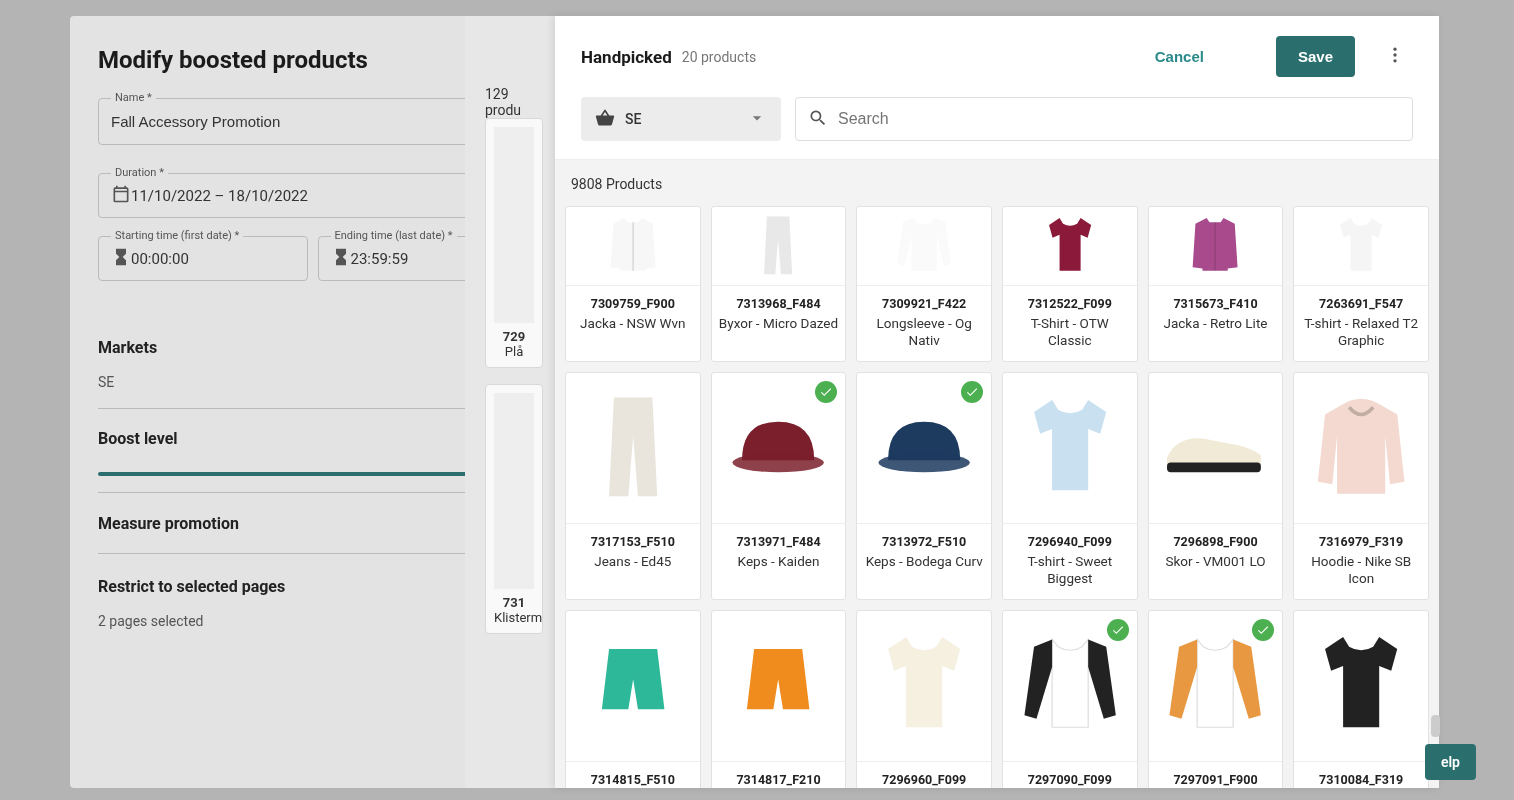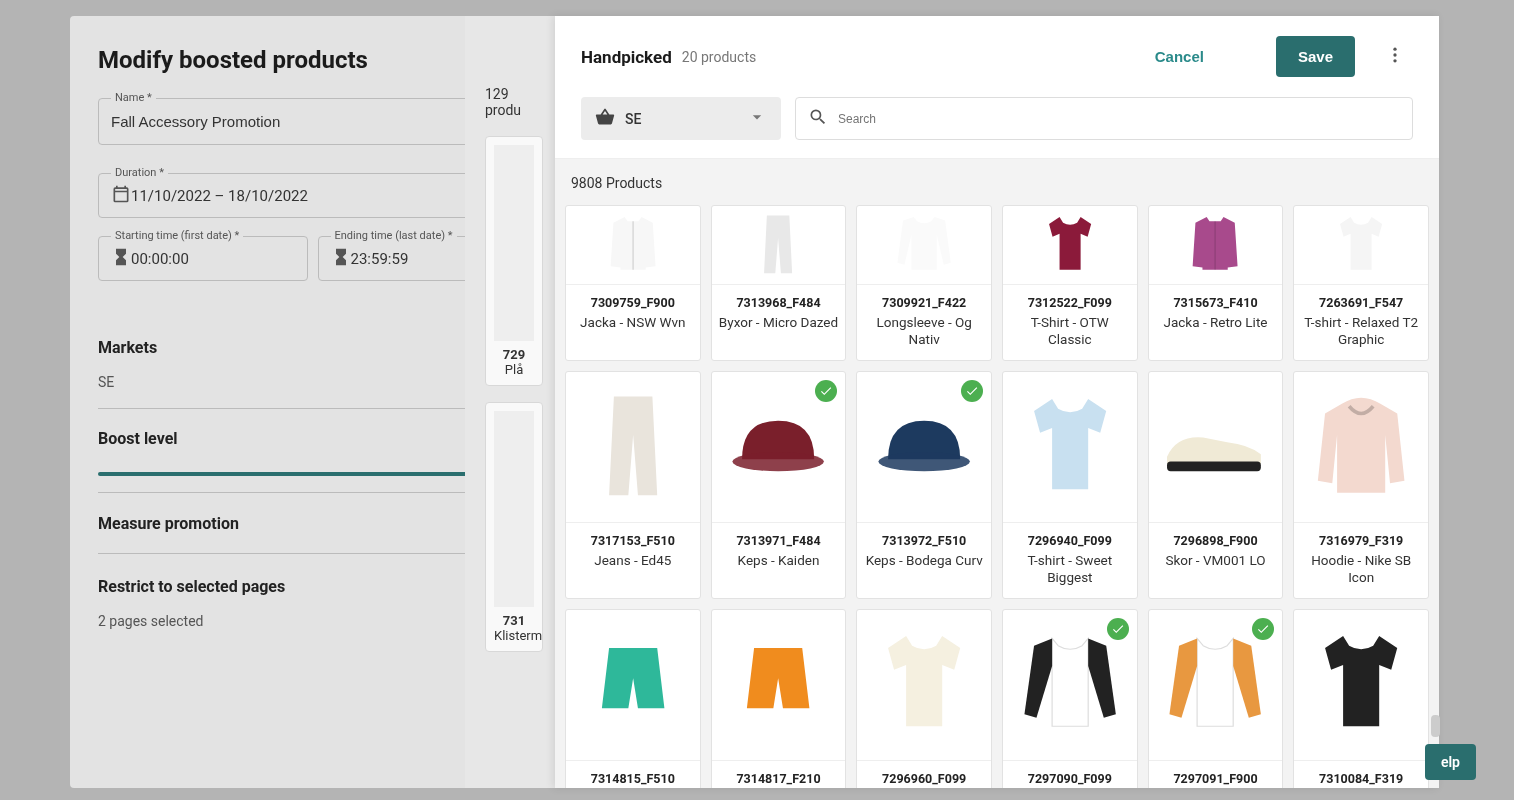--- a/index.html
+++ b/index.html
@@ -120,21 +120,21 @@
     .boosted-products-area {
       position: absolute;
       left: 465px;
       top: 16px;
       width: 90px;
       bottom: 12px;
       background: #e7e7e7;
       padding: 70px 12px 0 20px;
       overflow: hidden;
     }
-    .prod-count { font-size: 14px; color: #333; margin-bottom: 18px;}
+    .prod-count { font-size: 14px; color: #333; }
     .prod-card-bg {
       border: 1px solid #d8d8d8;
       border-radius: 4px;
       height: 250px;
       margin-bottom: 16px;
       background: #f9f9f9;
       display: flex;
       flex-direction: column;
       justify-content: flex-end;
       padding: 8px;
@@ -211,21 +211,21 @@
       border: 1px solid #ddd;
       border-radius: 4px;
       padding: 0 12px;
     }
     .search-box svg { width: 20px; height: 20px; fill: #555;}
     .search-input {
       border: none;
       outline: none;
       padding: 12px 10px;
       width: 100%;
-      font-size: 12px;
+      font-size: 16px;
     }
     .hp-results {
       background: #f3f3f3;
       flex: 1;
       overflow: hidden;
       padding: 16px 10px 0 10px;
     }
     .results-count { font-size: 14px; color: #333; padding: 0 0 14px 6px;}
     .grid {
       display: grid;

